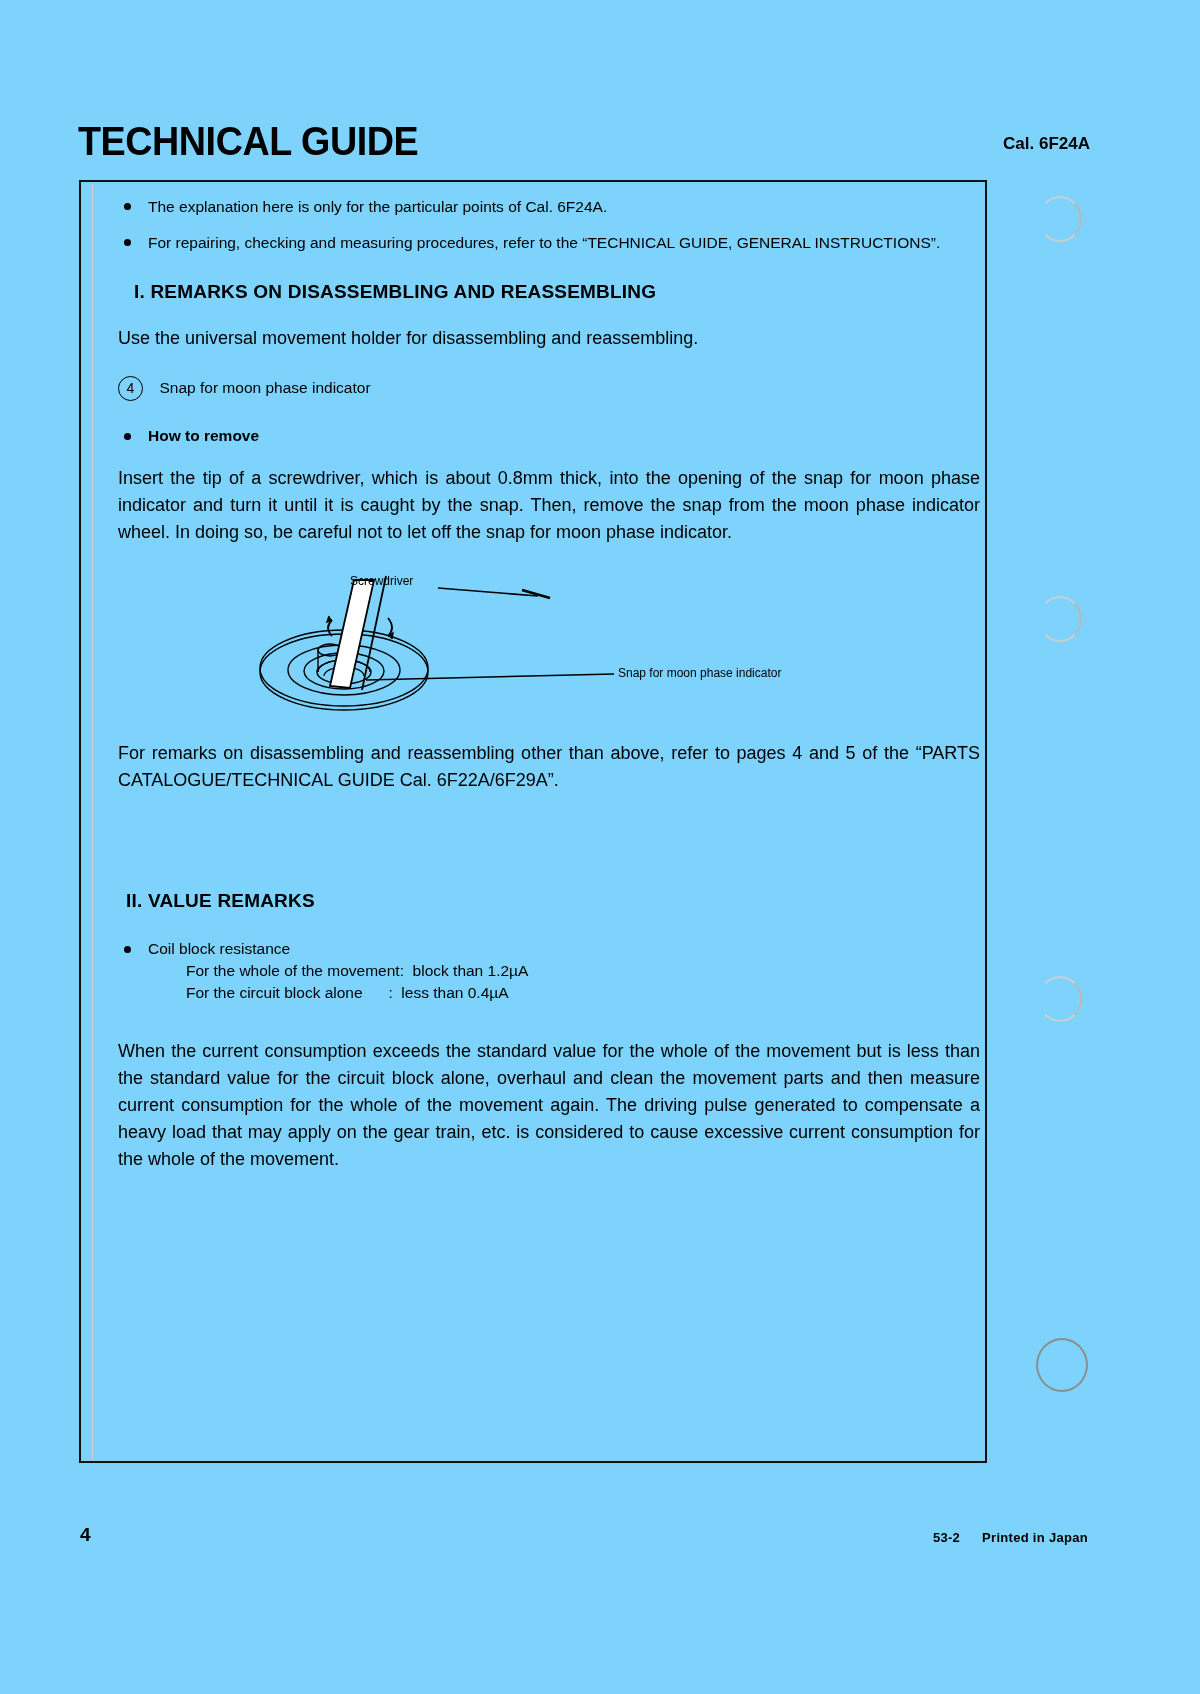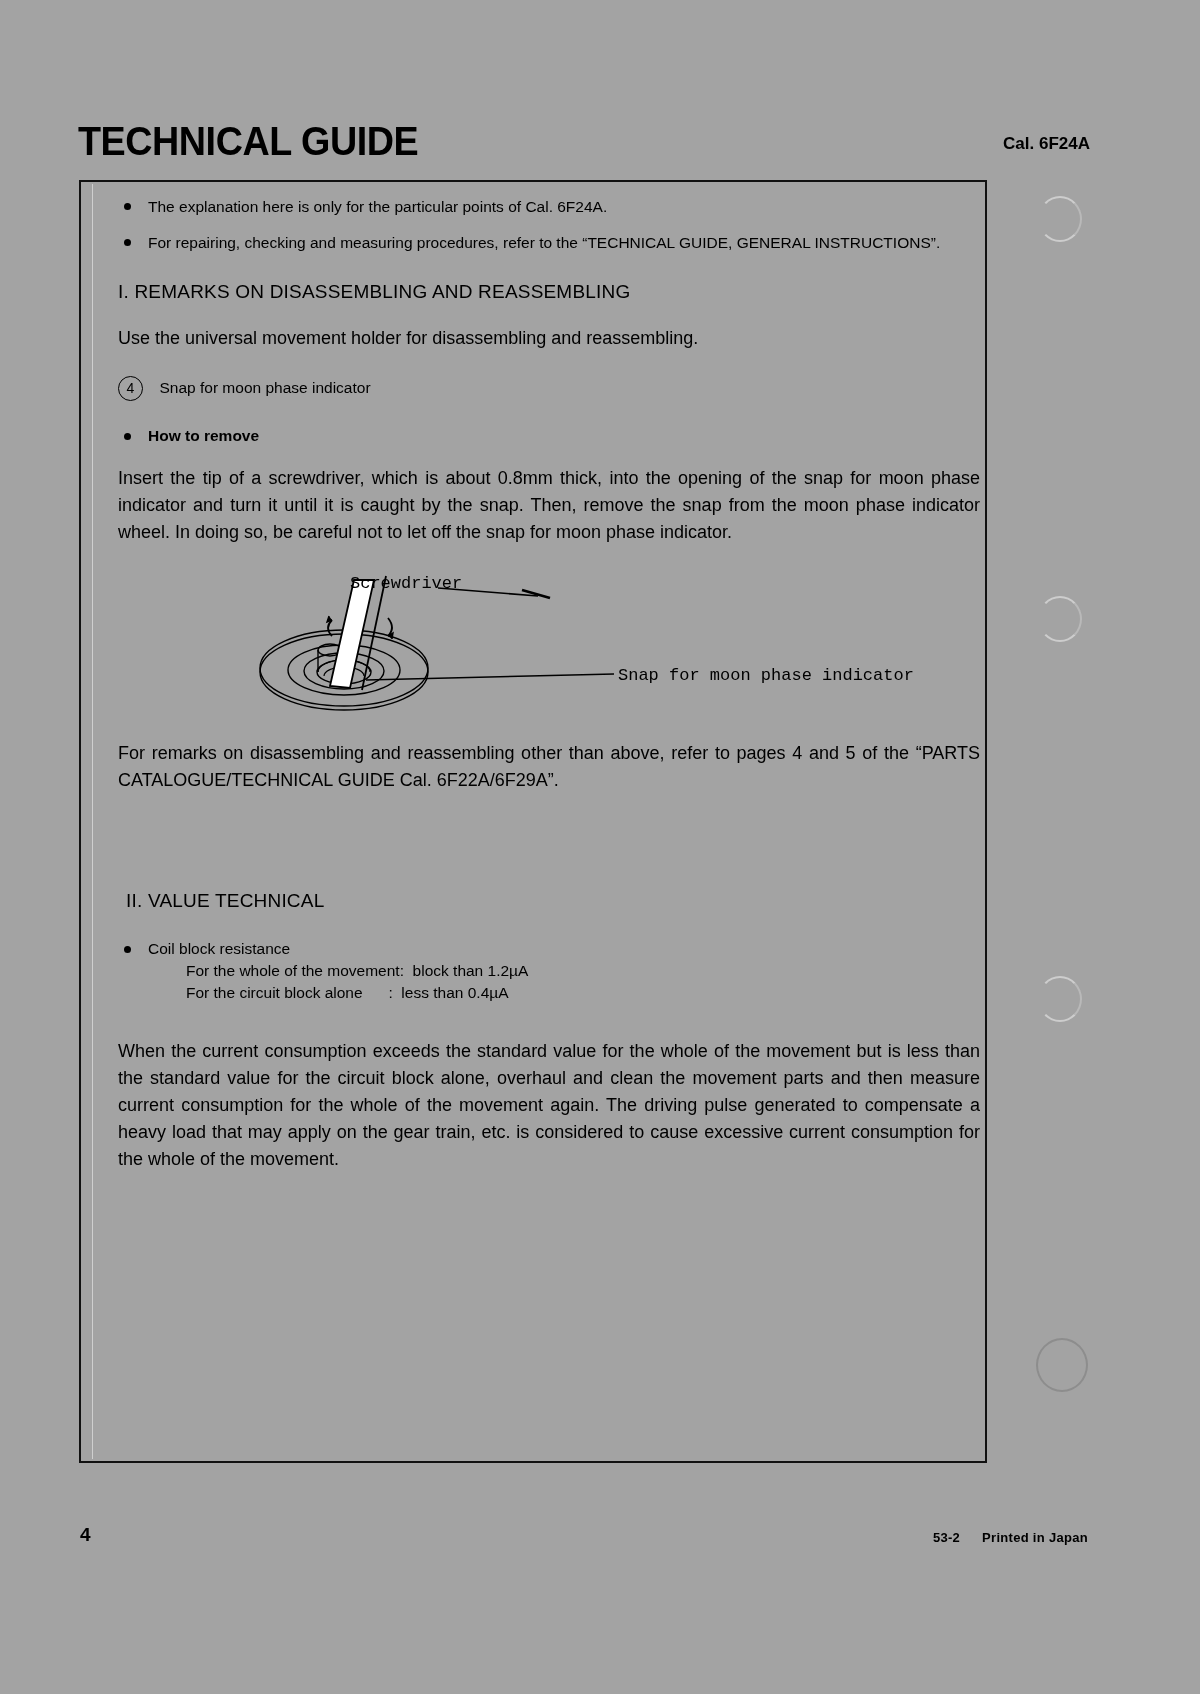--- a/index.html
+++ b/index.html
@@ -12,21 +12,21 @@
     height: 1694px;
     position: relative;
     font-family: "Liberation Sans", sans-serif;
     color: #000000;
     overflow: hidden;
   }
 
   .page {
     position: absolute;
     inset: 0;
-    background: #a3a3a3;
+    background: #7dd3fc;
   }
 
   
   .header {
     position: absolute;
     left: 78px;
     top: 118px;
     width: 1012px;
     height: 52px;
   }
@@ -99,23 +99,23 @@
     text-align: justify;
   }
   .para {
     font-size: 18px;
     line-height: 1.5;
     margin: 0;
   }
 
   .section-head {
     font-size: 19px;
-    font-weight: normal;
+    font-weight: bold;
     letter-spacing: 0.2px;
-    margin: 0;
+    margin: 16px;
   }
 
   .circled {
     display: inline-flex;
     align-items: center;
     justify-content: center;
     width: 23px;
     height: 23px;
     border: 1.6px solid #000;
     border-radius: 50%;
@@ -175,23 +175,22 @@
 
   
   .figure {
     position: relative;
     width: 862px;
     height: 150px;
     margin-top: 22px;
   }
   .fig-label {
     position: absolute;
-    font-size: 17px;
+    font-size: 12px;
     white-space: nowrap;
-    font-family: Liberation Mono, monospace;
   }
   .fig-label.screwdriver { left: 232px; top: 6px; }
   .fig-label.snap { left: 500px; top: 98px; }
 
   
   .page-number {
     position: absolute;
     left: 80px;
     top: 1524px;
     font-size: 19px;
@@ -300,21 +299,21 @@
 
           <path d="M248 112 L496 106" stroke-width="1.5"></path>
         </g>
       </svg>
       <div class="fig-label screwdriver">Screwdriver</div>
       <div class="fig-label snap">Snap for moon phase indicator</div>
     </div>
 
     <p class="para justify" style="margin-top:22px;">For remarks on disassembling and reassembling other than above, refer to pages 4 and 5 of the “PARTS CATALOGUE/TECHNICAL GUIDE Cal. 6F22A/6F29A”.</p>
 
-    <h2 class="section-head" style="margin-top:96px; margin-left:8px; margin-bottom:28px;">II.  VALUE TECHNICAL</h2>
+    <h2 class="section-head" style="margin-top:96px; margin-left:8px; margin-bottom:28px;">II.  VALUE REMARKS</h2>
 
     <div class="spec-bullet">
       <span class="dot"></span>
       <span>Coil block resistance</span>
     </div>
 
     <div class="spec-line">For the whole of the movement:  block than 1.2µA</div>
     <div class="spec-line" style="margin-bottom:36px;">For the circuit block alone      :  less than 0.4µA</div>
 
     <p class="para justify">When the current consumption exceeds the standard value for the whole of the movement but is less than the standard value for the circuit block alone, overhaul and clean the movement parts and then measure current consumption for the whole of the movement again.  The driving pulse generated to compensate a heavy load that may apply on the gear train, etc. is considered to cause excessive current consumption for the whole of the movement.</p>

